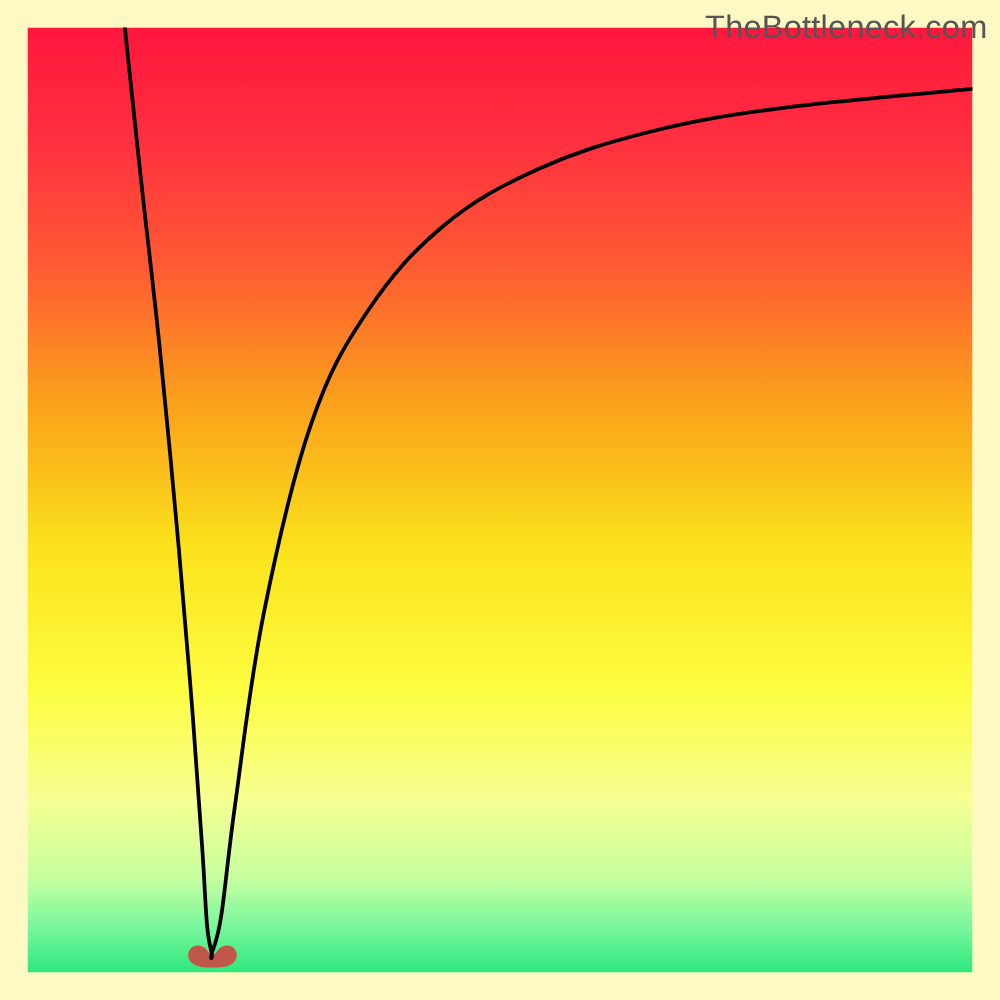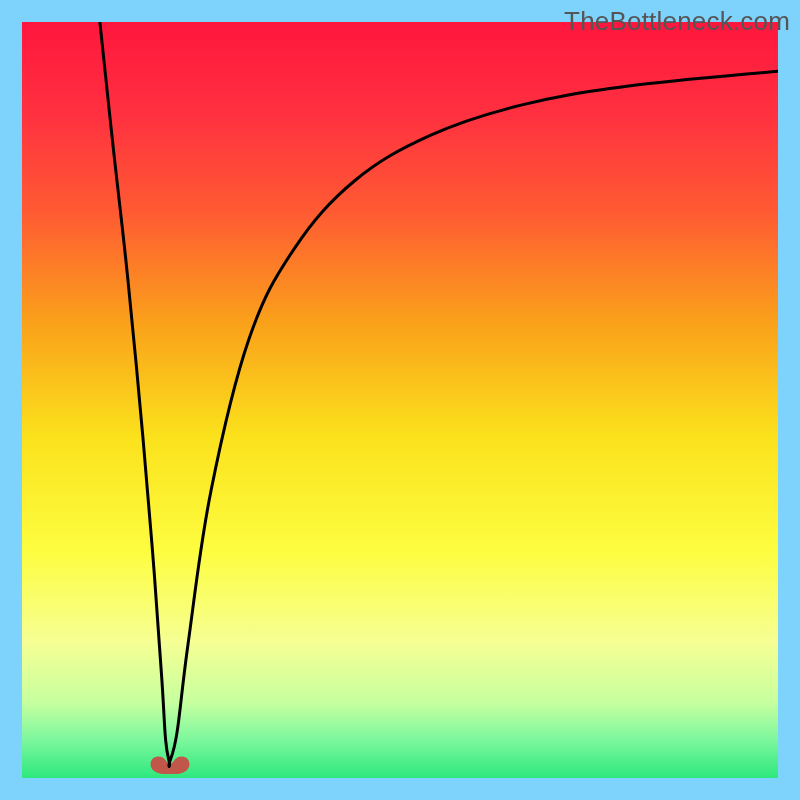--- a/index.html
+++ b/index.html
@@ -9,21 +9,21 @@
     height: 800px;
     background: #000;
     overflow: hidden;
   }
   .frame {
     position: absolute;
     left: 0;
     top: 0;
     width: 800px;
     height: 800px;
-    background: #7dd3fc;
+    background: #fef9c3;
   }
   .plot {
     position: absolute;
     left: 22px;
     top: 22px;
     width: 756px;
     height: 756px;
   }
   .watermark {
     position: absolute;

